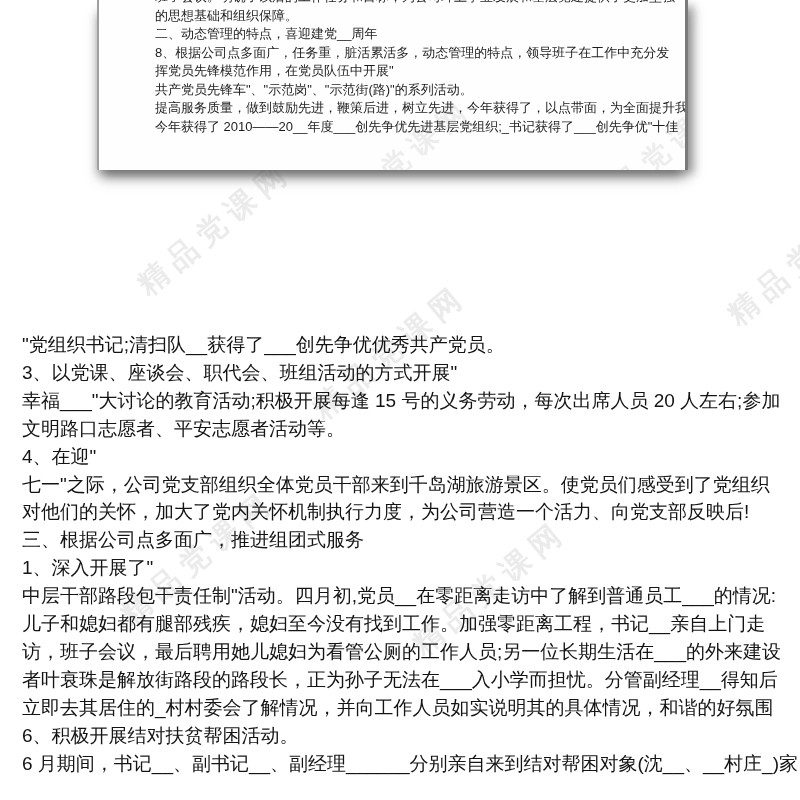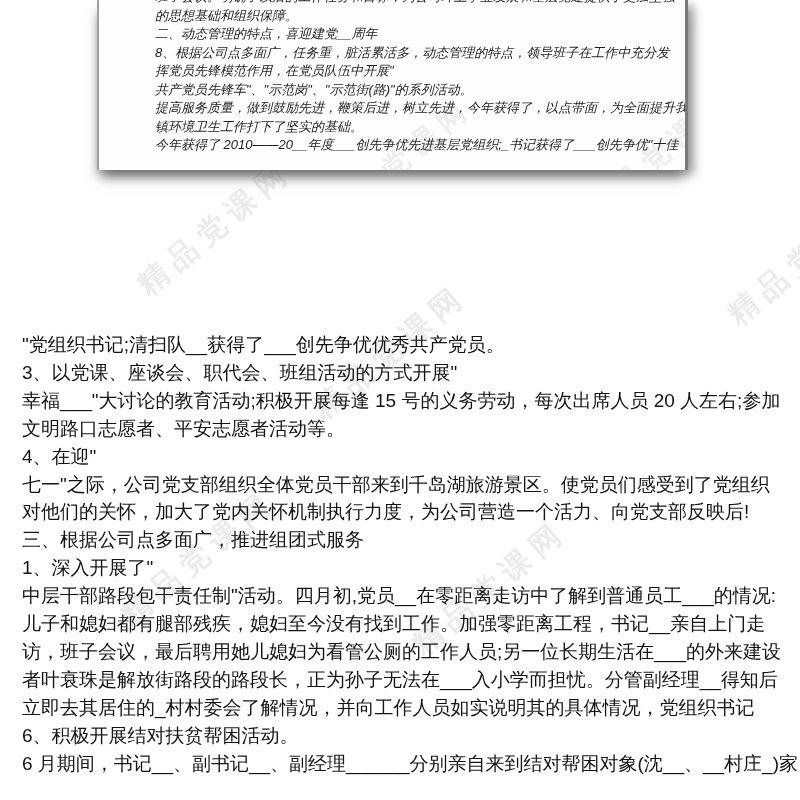--- a/index.html
+++ b/index.html
@@ -31,21 +31,21 @@
       0 11px 12px -3px rgba(90,90,90,0.5),
       -4px 9px 9px -5px rgba(90,90,90,0.4);
   }
   .doc-card .watermark { font-size:28px; color:#ededed; }
   .wm-c1 { left:300px; top:162px; }
   .wm-c2 { left:560px; top:155px; }
   .doc-text {
     position:absolute; left:56px; top:-12px; width:522px; z-index:2;
     font-size:13px; line-height:18.5px; color:#1d1d1d;
   }
-  .doc-text .line { white-space:nowrap;font-style:italic; }
+  .doc-text .line { white-space:nowrap; }
 
   
   .body-text {
     position:absolute; left:22px; top:331px; width:778px; z-index:1;
     font-size:19px; line-height:27.9px; color:#141414;
   }
   .body-text .line { white-space:nowrap; }
 </style>
 </head>
 <body>
@@ -62,37 +62,36 @@
     <span class="watermark wm-c1">精品党课网</span>
     <span class="watermark wm-c2">精品党课网</span>
     <div class="doc-text">
       <div class="line">班子会议。明确了以后的工作任务和目标，为公司环卫事业发展和基层党建提供了更加坚强</div>
       <div class="line">的思想基础和组织保障。</div>
       <div class="line">二、动态管理的特点，喜迎建党__周年</div>
       <div class="line">8、根据公司点多面广，任务重，脏活累活多，动态管理的特点，领导班子在工作中充分发</div>
       <div class="line">挥党员先锋模范作用，在党员队伍中开展"</div>
       <div class="line">共产党员先锋车"、"示范岗"、"示范街(路)"的系列活动。</div>
       <div class="line">提高服务质量，做到鼓励先进，鞭策后进，树立先进，今年获得了，以点带面，为全面提升我</div>
-      <div class="line">镇环境卫生工作打下了坚实的基础。</div>
       <div class="line">今年获得了 2010——20__年度___创先争优先进基层党组织;_书记获得了___创先争优"十佳</div>
     </div>
   </div>
 
   <div class="body-text">
     <div class="line">"党组织书记;清扫队__获得了___创先争优优秀共产党员。</div>
     <div class="line">3、以党课、座谈会、职代会、班组活动的方式开展"</div>
     <div class="line">幸福___"大讨论的教育活动;积极开展每逢 15 号的义务劳动，每次出席人员 20 人左右;参加</div>
     <div class="line">文明路口志愿者、平安志愿者活动等。</div>
     <div class="line">4、在迎"</div>
     <div class="line">七一"之际，公司党支部组织全体党员干部来到千岛湖旅游景区。使党员们感受到了党组织</div>
     <div class="line">对他们的关怀，加大了党内关怀机制执行力度，为公司营造一个活力、向党支部反映后!</div>
     <div class="line">三、根据公司点多面广，推进组团式服务</div>
     <div class="line">1、深入开展了"</div>
     <div class="line">中层干部路段包干责任制"活动。四月初,党员__在零距离走访中了解到普通员工___的情况:</div>
     <div class="line">儿子和媳妇都有腿部残疾，媳妇至今没有找到工作。加强零距离工程，书记__亲自上门走</div>
     <div class="line">访，班子会议，最后聘用她儿媳妇为看管公厕的工作人员;另一位长期生活在___的外来建设</div>
     <div class="line">者叶衰珠是解放街路段的路段长，正为孙子无法在___入小学而担忧。分管副经理__得知后</div>
-    <div class="line">立即去其居住的_村村委会了解情况，并向工作人员如实说明其的具体情况，党组织书记</div>
+    <div class="line">立即去其居住的_村村委会了解情况，并向工作人员如实说明其的具体情况，和谐的好氛围</div>
     <div class="line">6、积极开展结对扶贫帮困活动。</div>
     <div class="line">6 月期间，书记__、副书记__、副经理______分别亲自来到结对帮困对象(沈__、__村庄_)家</div>
   </div>
 
 </div>
 
 </body></html>

